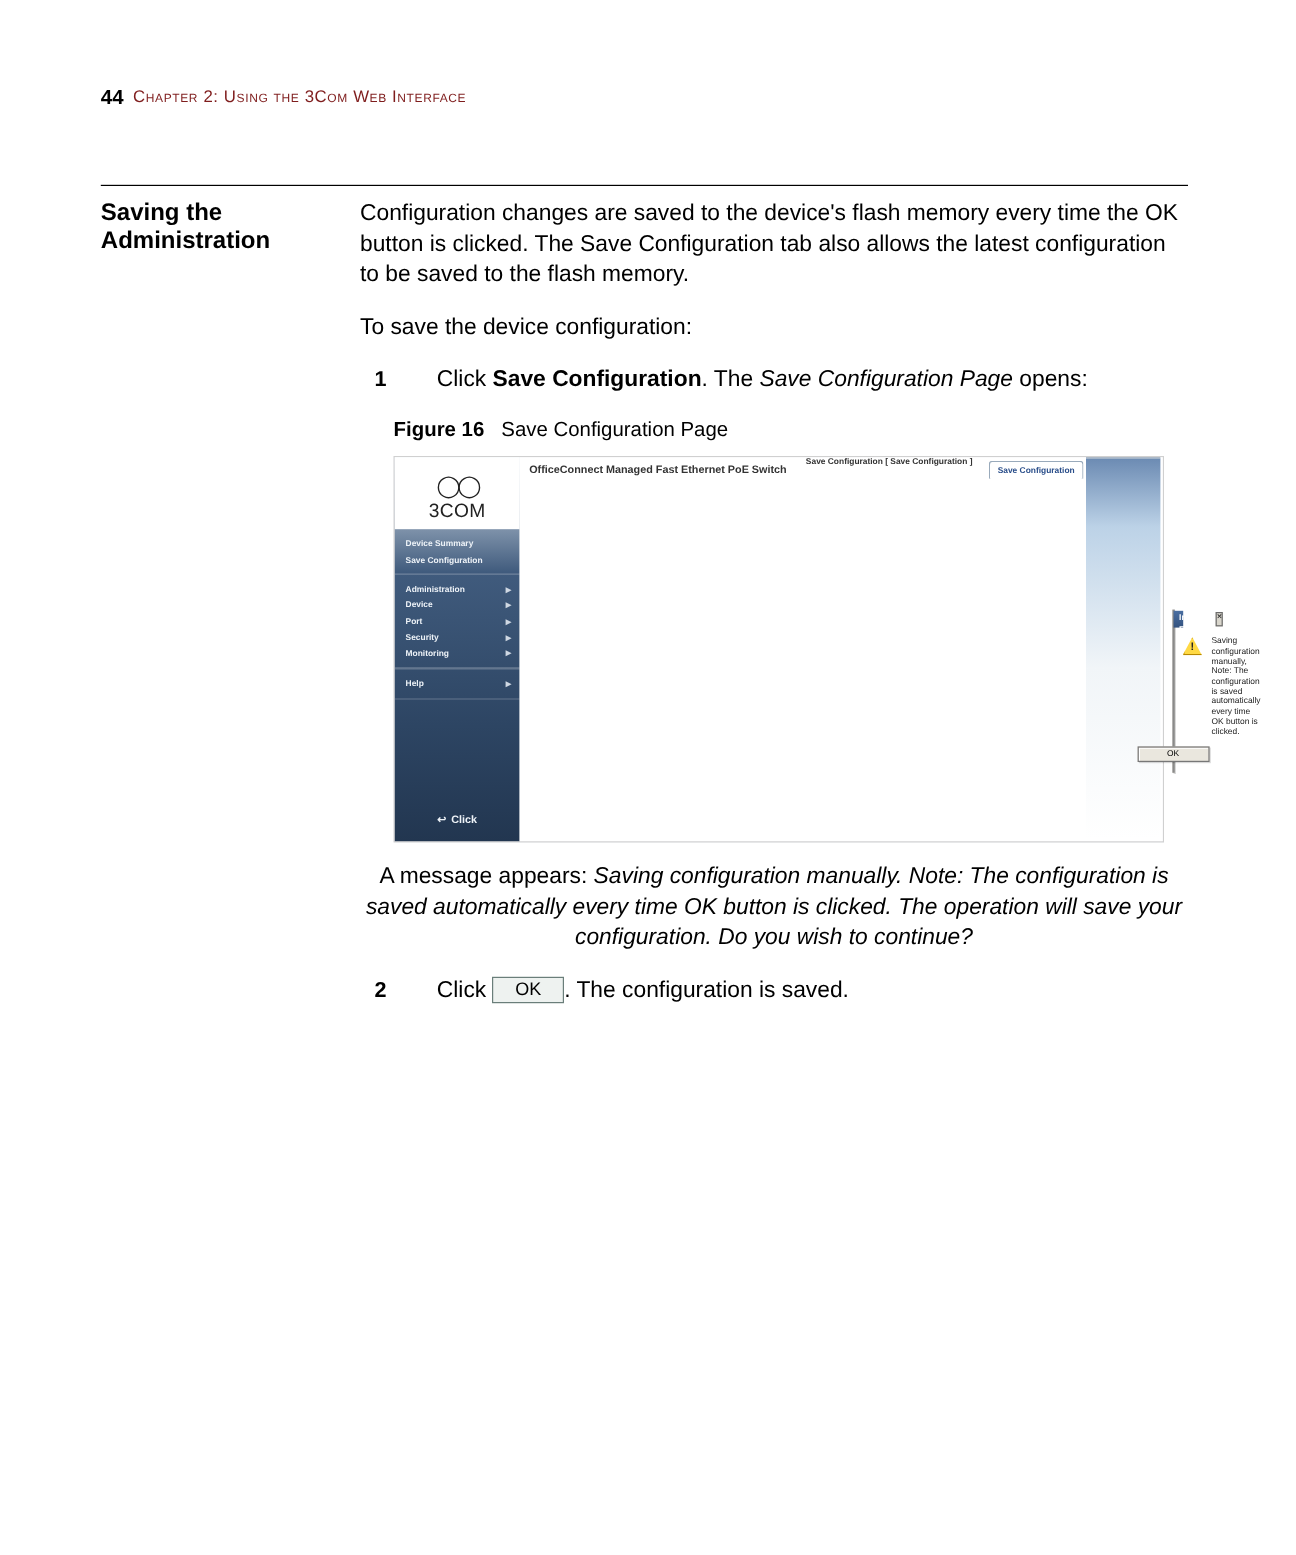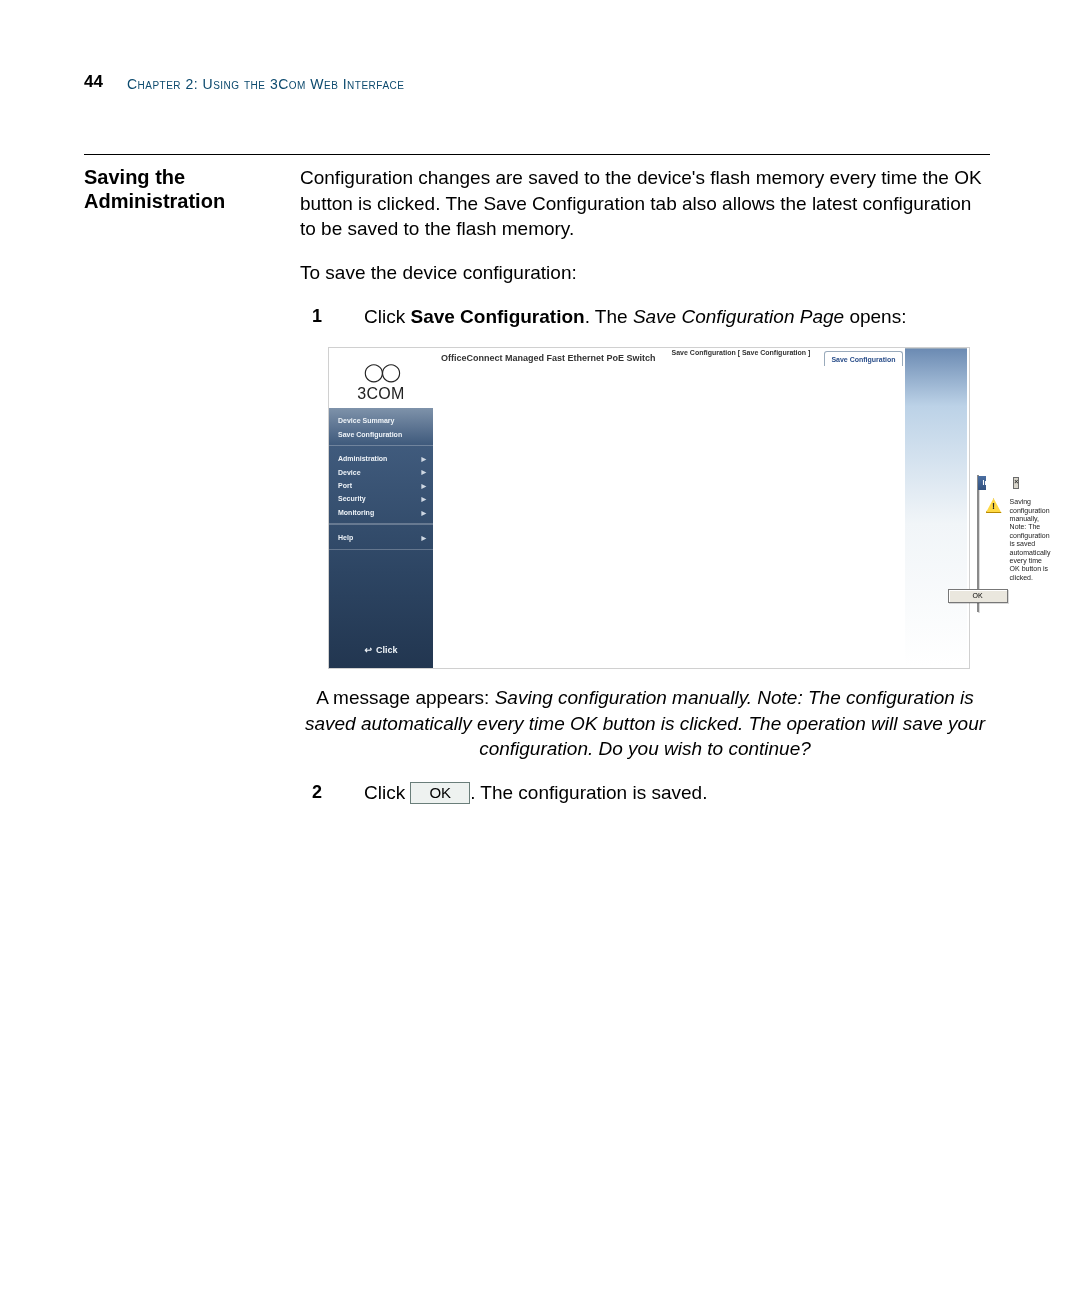--- a/index.html
+++ b/index.html
@@ -11,34 +11,34 @@
     width: 1080px;
   }
   .page {
     width: 1080px;
     min-height: 1296px;
     box-sizing: border-box;
     padding: 72px 90px 0 84px;
   }
   .page-header-line {
     display: flex;
-    align-items: flex-end;
-    gap: 24px;
+    align-items: flex-start;
+    gap: 8px;
     font-size: 15px;
     margin-bottom: 62px;
   }
   .page-number {
     font-weight: 700;
     font-size: 17px;
   }
   .chapter-title {
     font-variant: small-caps;
     letter-spacing: 0.5px;
     font-size: 14px;
-    color: #0c4a6e;
+    color: #7f1d1d;
   }
   hr.rule {
     border: none;
     border-top: 1px solid #000;
     margin: 0 0 10px 0;
   }
   .two-col {
     display: grid;
     grid-template-columns: 200px 1fr;
     column-gap: 16px;
@@ -308,20 +308,23 @@
 
       <ol class="step-list">
         <li>
           <span class="step-num">1</span>
           <span class="step-body">
             <span>Click </span><span class="bold">Save Configuration</span><span>. The </span><span class="emph">Save Configuration Page</span><span> opens:</span>
           </span>
         </li>
       </ol>
 
+      <div class="fig-caption">
+        <span class="fig-strong">Figure 16</span>&nbsp;&nbsp;&nbsp;<span>Save Configuration Page</span>
+      </div>
 
       <div class="figure">
 
         <div class="sidebar">
           <div class="brand">
             <div class="logo">
               <span class="brand-glyph">◯◯</span>
               <span>3COM</span>
             </div>
           </div>

